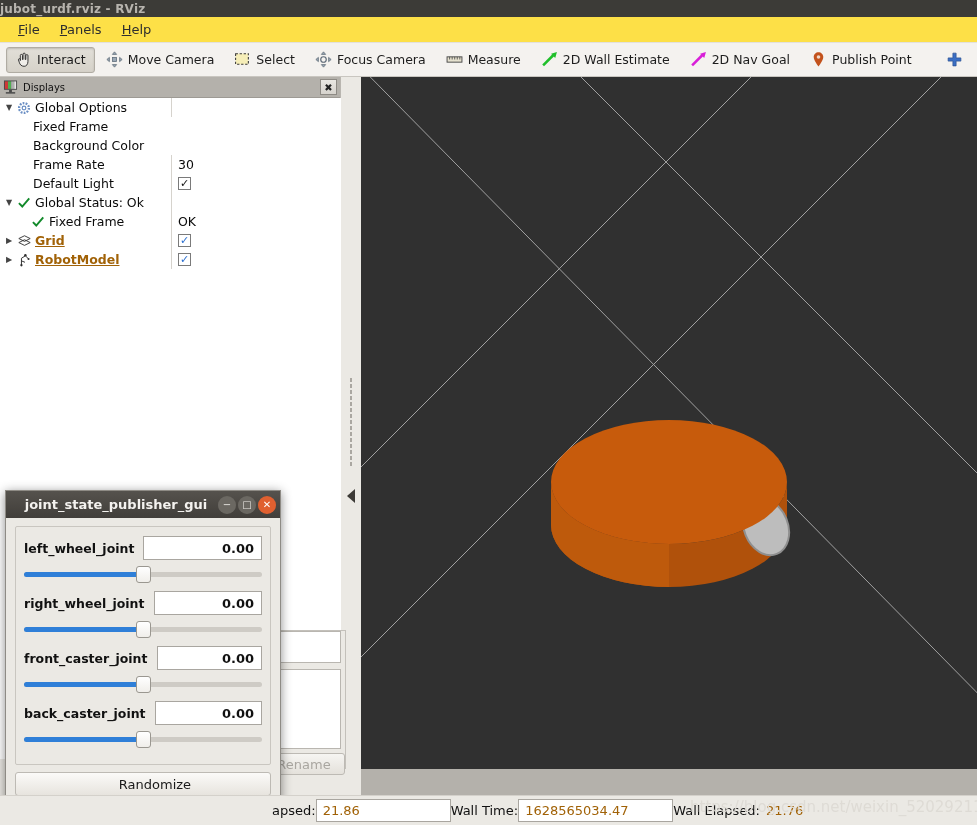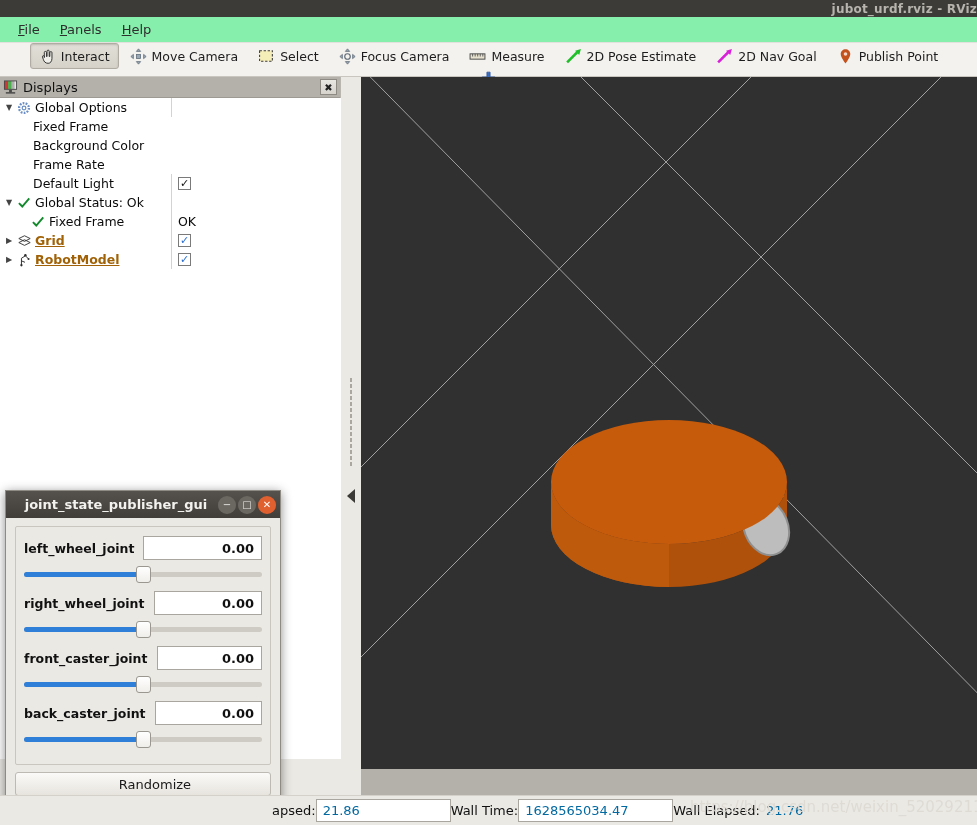--- a/index.html
+++ b/index.html
@@ -11,44 +11,44 @@
     background: #ebe9e4;
   }
   #app { position: relative; width: 977px; height: 825px; }
 
   
   .titlebar {
     position: absolute; left: 0; top: 0; width: 977px; height: 17px;
     background: #3c3b37;
     color: #b7b4ae;
     font-size: 12px; font-weight: bold;
-    display: flex; align-items: center; justify-content: flex-end;
+    display: flex; align-items: center; justify-content: flex-start;
     letter-spacing: 0.2px;
   }
 
   
   .menubar {
     position: absolute; left: 0; top: 17px; width: 977px; height: 26px;
-    background: #86efac;
+    background: #fde047;
     display: flex; align-items: center;
     padding-left: 8px;
     border-bottom: 1px solid #e3e1dd;
   }
   .menu-item {
     padding: 3px 10px; color: #2e2e2e; font-size: 13px;
     cursor: default;
   }
   .menu-item u { text-decoration: underline; }
 
   
   .toolbar {
     position: absolute; left: 0; top: 43px; width: 977px; height: 34px;
     background: #f4f2ef;
     border-bottom: 1px solid #c9c6c0;
-    display: flex; align-items: center; flex-direction: column;
+    display: flex; align-items: center;
   }
   .tb-grip {
     width: 9px; height: 26px; margin: 0 2px 0 3px;
     background-image: radial-gradient(#b8b5af 40%, transparent 41%);
     background-size: 4px 4px; background-position: 1px 2px;
   }
   .tb-btn {
     display: flex; align-items: center; gap: 5px;
     height: 26px; padding: 0 8px; margin: 0 1px;
     border: 1px solid transparent; border-radius: 3px;
@@ -67,21 +67,21 @@
   .displays-panel {
     position: absolute; left: 0; top: 77px; width: 341px; height: 682px;
     background: #ebe9e4;
     border-right: 1px solid #b9b6b0;
   }
   .panel-header {
     height: 21px; background: #b4b1ab;
     display: flex; align-items: center; padding: 0 3px;
     border-bottom: 1px solid #9d9a94;
   }
-  .panel-title { font-size: 13px; color: #111; margin-left: 5px; flex: 1; }
+  .panel-title { font-size: 10px; color: #111; margin-left: 5px; flex: 1; }
   .panel-close {
     width: 17px; height: 16px; border: 1px solid #8d8a84;
     background: linear-gradient(#e9e7e2, #d6d3cd);
     display: flex; align-items: center; justify-content: center;
     font-size: 10px; color: #222; cursor: default;
   }
   .tree {
     position: absolute; top: 21px; left: 0; width: 341px; height: 661px;
     background: #ffffff;
   }
@@ -152,21 +152,21 @@
     position: absolute; left: 0; top: 795px; width: 977px; height: 30px;
     background: #ebe9e4;
     display: flex; align-items: center; gap: 0;
     padding-left: 272px;
     border-top: 1px solid #d4d1cb;
   }
   .status-label { font-size: 13px; color: #111; white-space: nowrap; }
   .status-field {
     height: 23px; background: #fff; border: 1px solid #a9a6a0;
     display: flex; align-items: center; padding: 0 6px;
-    font-size: 13px; color: #0369a1;
+    font-size: 13px; color: #a16207;
   }
   .sf-elapsed { width: 135px; }
   .sf-walltime { width: 155px; }
   .sf-wallelapsed { width: 120px; border: none; background: transparent; }
   .watermark {
     position: absolute; left: 690px; top: 798px;
     font-size: 15px; color: #dedbd5; white-space: nowrap;
     pointer-events: none; font-family: "DejaVu Sans", sans-serif;
   }
 
@@ -332,21 +332,21 @@
           </span>
           <span>Measure</span>
         </div>
         <div class="tb-btn">
           <span>
             <svg class="tb-icon" viewBox="0 0 16 16">
               <path d="M2 13.5 L11.5 4" stroke="#1fbf2a" stroke-width="2.4"></path>
               <path d="M15 1 L9.5 2.6 L13.4 6.5z" fill="#1fbf2a"></path>
             </svg>
           </span>
-          <span>2D Pose Estimate</span>
+          <span>2D Wall Estimate</span>
         </div>
         <div class="tb-btn">
           <span>
             <svg class="tb-icon" viewBox="0 0 16 16">
               <path d="M2 13.5 L11.5 4" stroke="#d81fd8" stroke-width="2.4"></path>
               <path d="M15 1 L9.5 2.6 L13.4 6.5z" fill="#d81fd8"></path>
             </svg>
           </span>
           <span>2D Nav Goal</span>
         </div>
@@ -414,20 +414,23 @@
             <span class="twisty"></span>
             <span class="node-name">Background Color</span>
           </div>
         </div>
         <div class="tree-row">
           <div class="tree-label-col">
             <span class="indent"></span>
             <span class="twisty"></span>
             <span class="node-name">Frame Rate</span>
           </div>
+          <div class="tree-value-col">
+            <span>30</span>
+          </div>
         </div>
         <div class="tree-row">
           <div class="tree-label-col">
             <span class="indent"></span>
             <span class="twisty"></span>
             <span class="node-name">Default Light</span>
           </div>
           <div class="tree-value-col">
             <span class="check black">✓</span>
           </div>
@@ -522,20 +525,25 @@
       <path d="M190 405 L190 448 A118 62 0 0 0 308 510 L308 467 A118 62 0 0 1 190 405 Z" fill="#be5a0c"></path>
 
       <ellipse cx="405" cy="450" rx="22" ry="29" transform="rotate(-22 405 450)" fill="#bdbdbd" stroke="#8f8f8f" stroke-width="2"></ellipse>
 
       <ellipse cx="308" cy="405" rx="118" ry="62" fill="#c75b0c"></ellipse>
     </svg>
   </div>
 
   <div class="bottom-strip"></div>
 
+  <div class="bg-panel">
+    <div class="bg-white-box2"></div>
+    <div class="bg-white-box"></div>
+    <div class="bg-rename-btn">Rename</div>
+  </div>
 
   <div class="jsp-dialog">
     <div class="jsp-title">
       <div class="jsp-title-text">joint_state_publisher_gui</div>
       <div class="win-btn win-min">−</div>
       <div class="win-btn win-max">□</div>
       <div class="win-btn win-close">✕</div>
     </div>
     <div class="jsp-body">
       <div class="jsp-group" id="joint-list">

